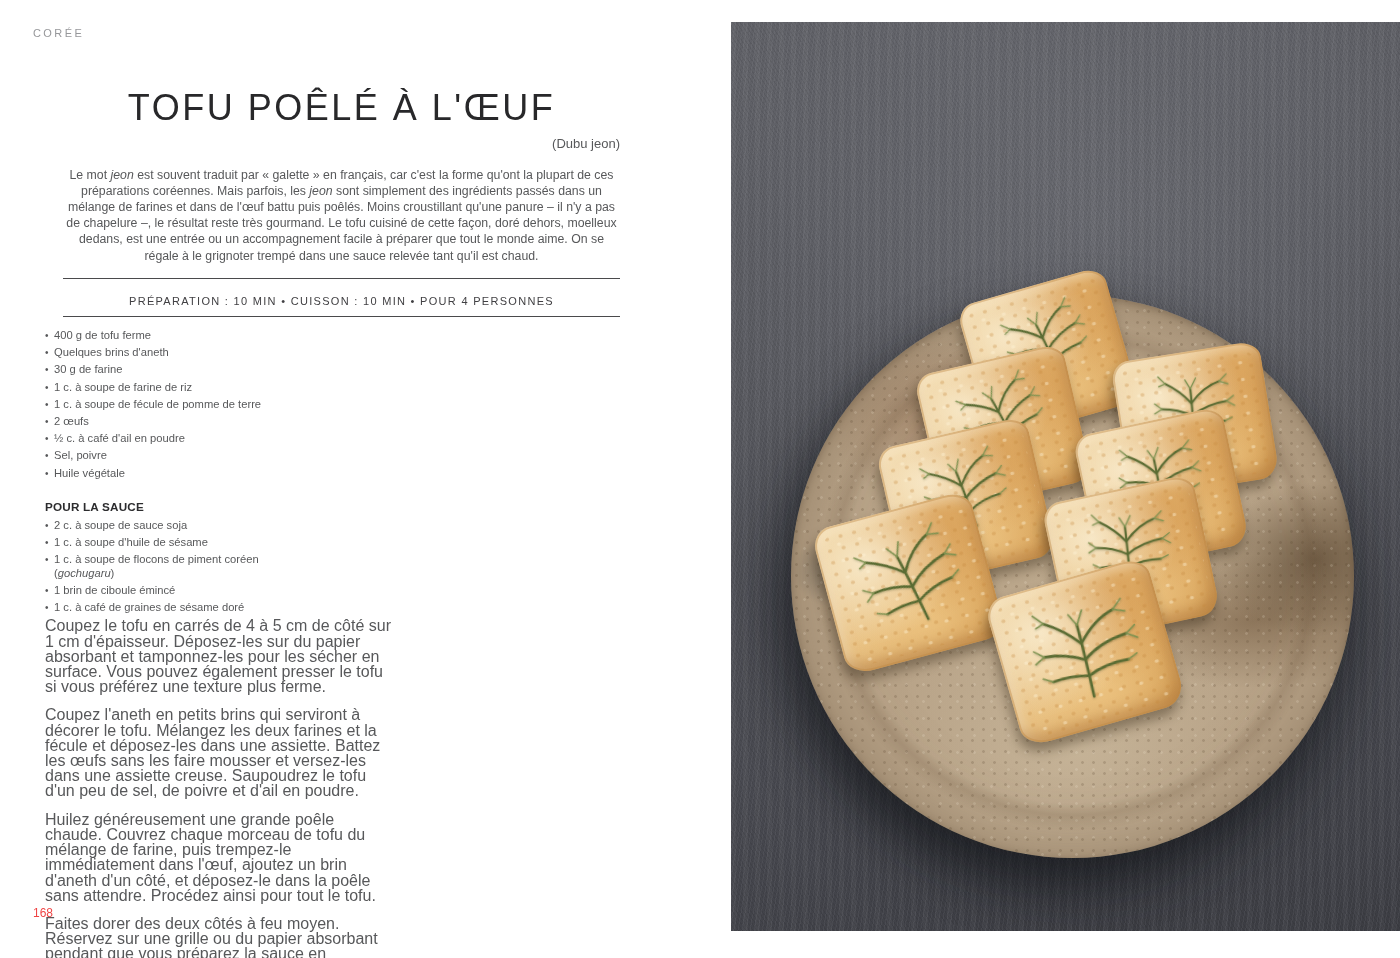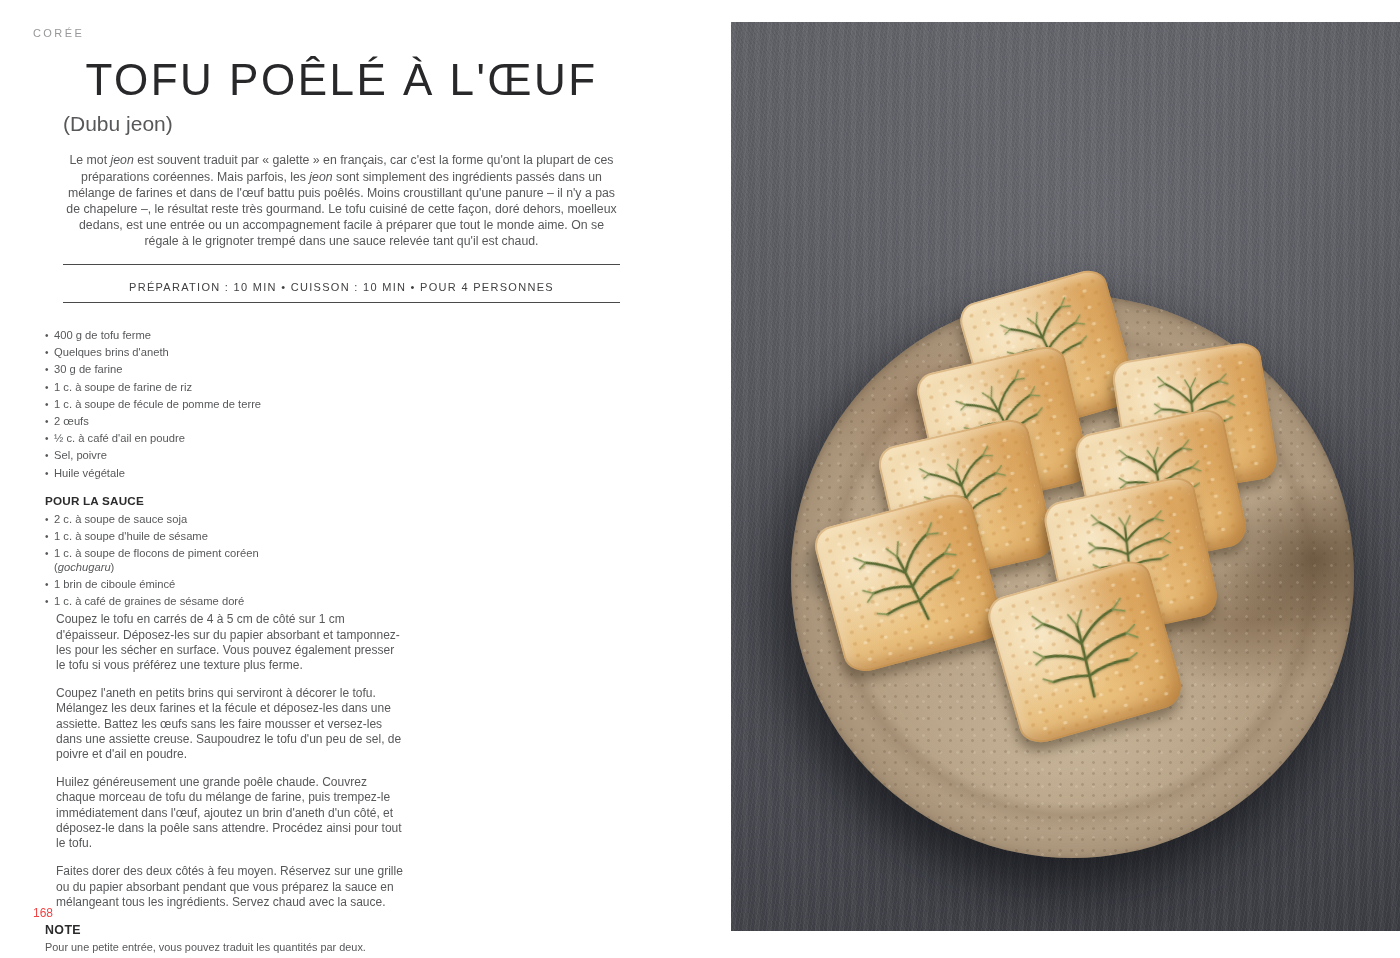--- a/index.html
+++ b/index.html
@@ -3,38 +3,38 @@
 <meta charset="utf-8">
 <style>
   html,body{margin:0;padding:0;background:#fff;}
   .page{position:relative;width:1400px;height:958px;background:#fff;overflow:hidden;
         font-family:"Liberation Sans",sans-serif;color:var(--body,#57585a);}
 
   
   .category{position:absolute;left:33px;top:27px;font-size:11px;letter-spacing:2.4px;
             color:#96979a;}
   .left-col{position:absolute;left:63px;top:0;width:557px;}
-  .title{margin:0;padding-top:56px;text-align:center;font-size:44px;font-weight:300;
+  .title{margin:0;padding-top:88px;text-align:center;font-size:36px;font-weight:300;
          letter-spacing:2.5px;color:var(--title,#28282a);line-height:1.1;}
-  .subtitle{text-align:left;font-size:21px;font-weight:300;color:var(--body,#57585a);
+  .subtitle{text-align:right;font-size:13px;font-weight:300;color:var(--body,#57585a);
             margin-top:8px;}
   .intro{margin-top:16px;text-align:center;font-size:12.3px;line-height:16.2px;}
   .intro i{font-style:italic;}
   .meta{margin-top:14px;border-top:1px solid #4a4a4c;border-bottom:1px solid #4a4a4c;
         padding:16px 0 9px;text-align:center;font-size:11px;letter-spacing:1.3px;
         color:#414043;}
   .columns{position:absolute;left:45px;top:329px;width:572px;display:flex;flex-direction:column;}
   .ing-col{width:222px;flex:none;}
   ul.ing{list-style:none;margin:0;padding:0;font-size:11.2px;line-height:13.4px;width:218px;}
   ul.ing li{position:relative;padding-left:9px;margin-bottom:3.8px;}
   ul.ing li::before{content:"\2022";position:absolute;left:0;top:0;font-size:10px;color:#57585a;}
-  .sauce-head{font-weight:bold;font-size:11.7px;color:var(--head,#2c2c2e);margin:14px 0 6px;
+  .sauce-head{font-weight:bold;font-size:11.7px;color:var(--head,#2c2c2e);margin:20px 0 6px;
               letter-spacing:.2px;}
   .steps-col{width:348px;flex:none;}
-  .steps-col p{margin:0 11px 13px;font-size:12px;line-height:15.2px;width:348px;}
+  .steps-col p{margin:0 0 13px;font-size:16px;line-height:15.2px;width:348px;}
   .note-head{font-weight:bold;font-size:12.4px;color:var(--head,#2c2c2e);margin:3px 0 4px;
              letter-spacing:.4px;}
   .note-text{font-size:10.9px;width:348px;}
   .page-number{position:absolute;left:33px;top:906px;font-size:12px;color:#ef4444;}
 
   
   .photo{position:absolute;left:731px;top:22px;width:669px;height:909px;overflow:hidden;
          background:
            repeating-linear-gradient(100deg,rgba(235,235,242,.05) 0 1px,rgba(0,0,0,0) 1px 4px),
            repeating-linear-gradient(55deg,rgba(0,0,0,.07) 0 1px,rgba(0,0,0,0) 1px 3px),

